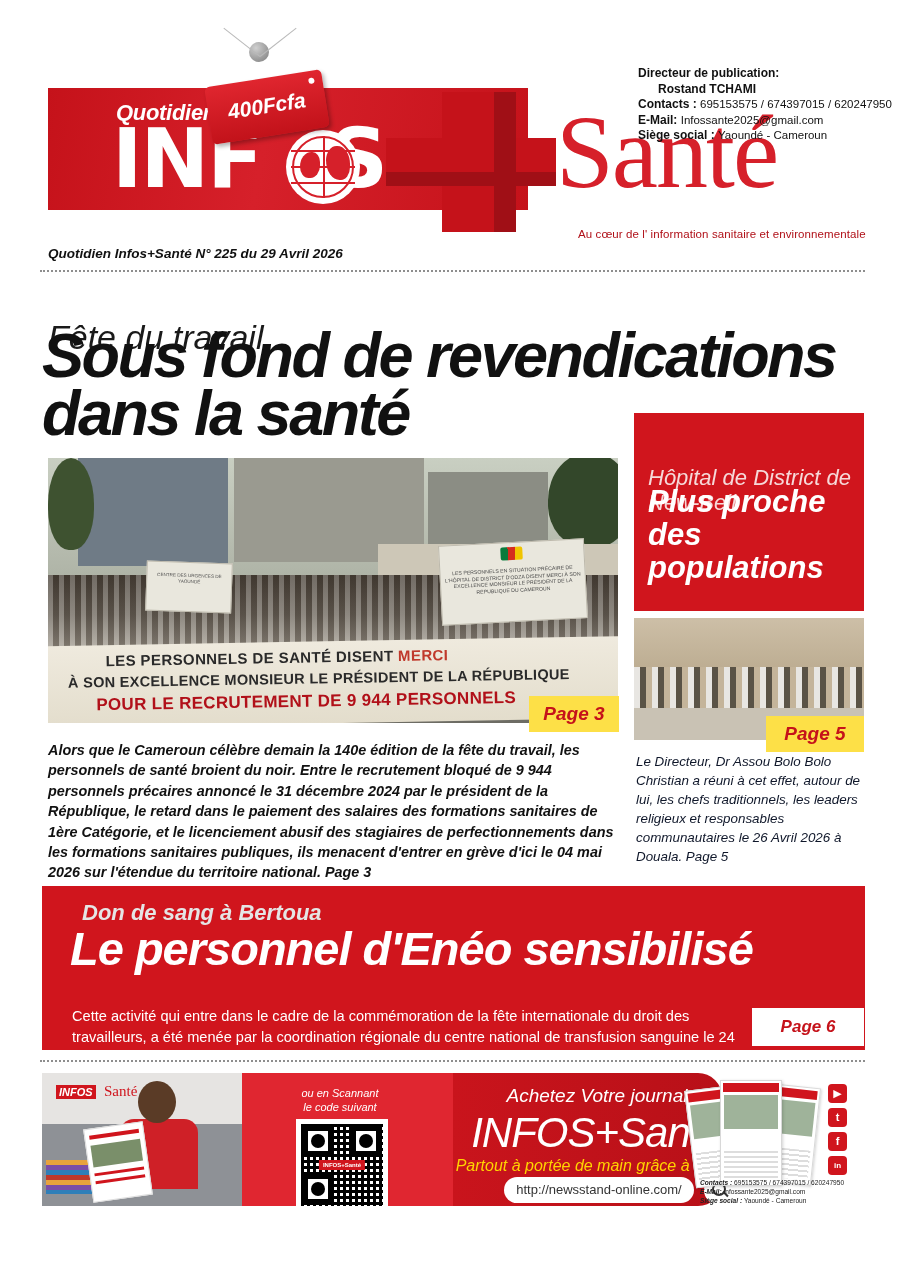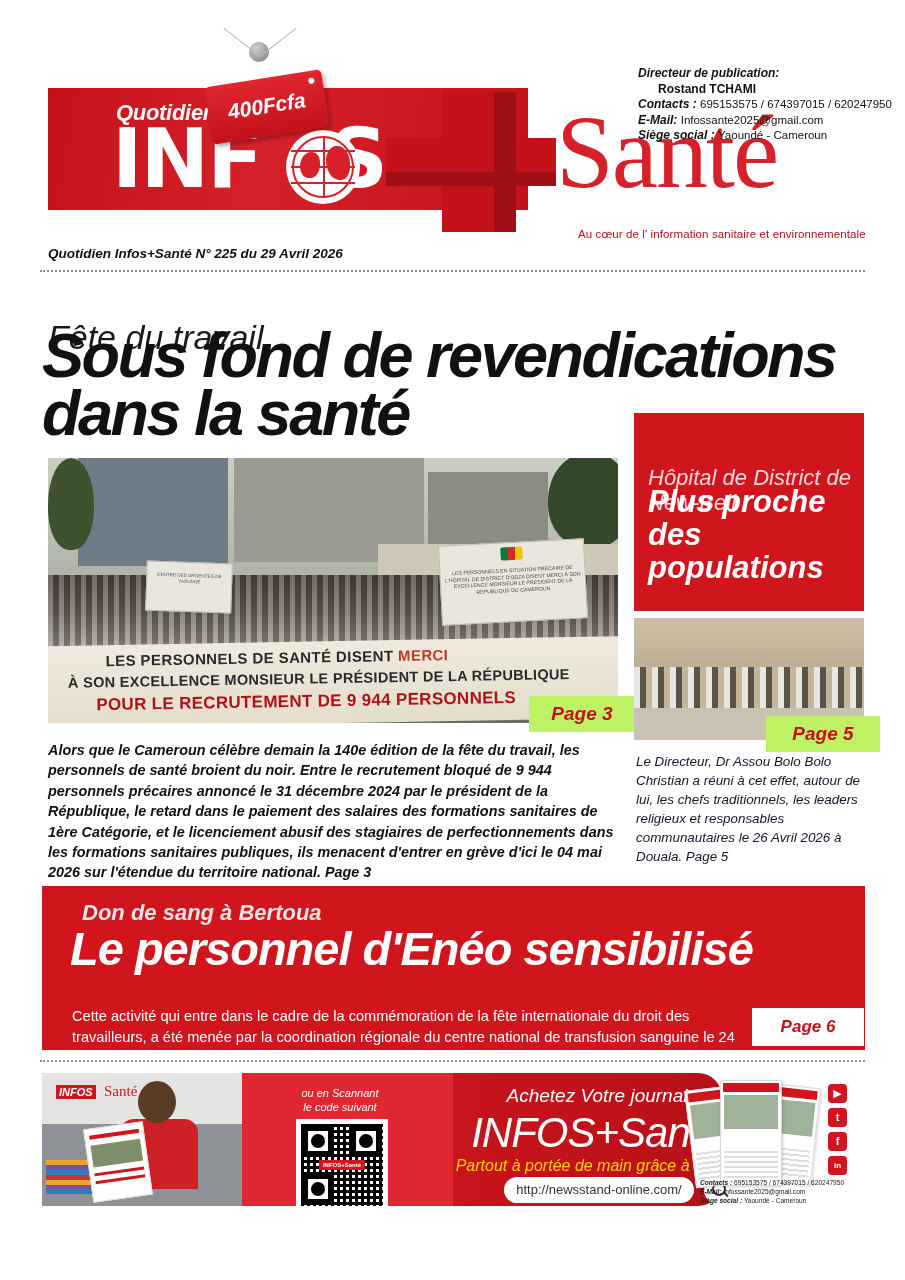--- a/index.html
+++ b/index.html
@@ -47,21 +47,21 @@
   .pricetag:after{content:"";position:absolute;right:8px;top:7px;width:6px;height:6px;
     border-radius:50%;background:#fff;}
   .tag-hook{position:absolute;left:249px;top:42px;width:20px;height:20px;border-radius:50%;
     background:radial-gradient(circle at 35% 30%,#cfcfcf,#7b7b7b);}
   .tag-string{position:absolute;left:258px;top:56px;width:1px;height:34px;}
   .tag-string i{position:absolute;top:0;width:46px;height:0;border-top:1.5px solid #b9b9b9;}
   .tag-string .l{left:-44px;transform:rotate(38deg);transform-origin:right center;}
   .tag-string .r{left:2px;transform:rotate(-38deg);transform-origin:left center;}
 
   .pubinfo{position:absolute;left:638px;top:66px;font-size:12px;line-height:15.5px;color:#111;}
-  .pubinfo b{font-style:italic;}
+  .pubinfo b{}
   .pubinfo .nm{font-weight:bold;font-style:normal;padding-left:20px;}
   .pubinfo .val{font-weight:normal;font-style:normal;font-size:11.5px;}
 
   .issueline{position:absolute;left:48px;top:246px;font-size:13.5px;font-weight:bold;
     font-style:italic;color:#111;}
   .rule-dot{position:absolute;left:40px;width:825px;height:0;
     border-top:2px dotted #8e8e8e;}
 
   
   .kicker{position:absolute;left:48px;top:290px;font-size:34px;font-style:italic;color:#1a1a1a;margin-top:28px;}
@@ -87,22 +87,22 @@
   .banner-big .l2{position:absolute;left:22px;top:29px;font-size:14.5px;font-weight:bold;
     color:#2a2a2a;letter-spacing:.3px;}
   .banner-big .l3{position:absolute;left:50px;top:50px;font-size:17px;font-weight:bold;
     color:#b11019;letter-spacing:.3px;}
   .placard{position:absolute;background:#e9e7dd;border:1px solid #bdb9ac;}
   .placard .tx{position:absolute;left:4px;right:4px;top:24px;font-size:5.2px;line-height:6.6px;
     color:#4b4b4b;text-align:center;}
   .flagdot{position:absolute;left:50%;top:4px;transform:translateX(-50%);width:22px;height:13px;
     background:linear-gradient(90deg,#0a7a3c 33%,#d52b1e 33% 66%,#f0c400 66%);border-radius:2px;}
 
-  .page-badge{position:absolute;background:#bef264;color:#c5121a;font-weight:bold;font-style:italic;
-    font-size:19px;text-align:center;padding:7px 8px;}
+  .page-badge{position:absolute;background:#fde047;color:#c5121a;font-weight:bold;font-style:italic;
+    font-size:19px;text-align:center;padding:7px 0;}
 
   .lead-text{position:absolute;left:48px;top:740px;width:573px;font-size:14.4px;line-height:20.4px;
     font-weight:bold;font-style:italic;color:#111;}
 
   
   .sb-red{position:absolute;left:634px;top:413px;width:230px;height:198px;background:#d0151d;}
   .sb-kicker{position:absolute;left:14px;top:16px;right:10px;font-size:22px;line-height:25px;
     font-style:italic;color:#f6d9d9;margin-top:36px;}
   .sb-head{position:absolute;left:14px;top:72px;right:8px;font-size:31px;line-height:33px;
     font-weight:bold;font-style:italic;color:#fff;}

